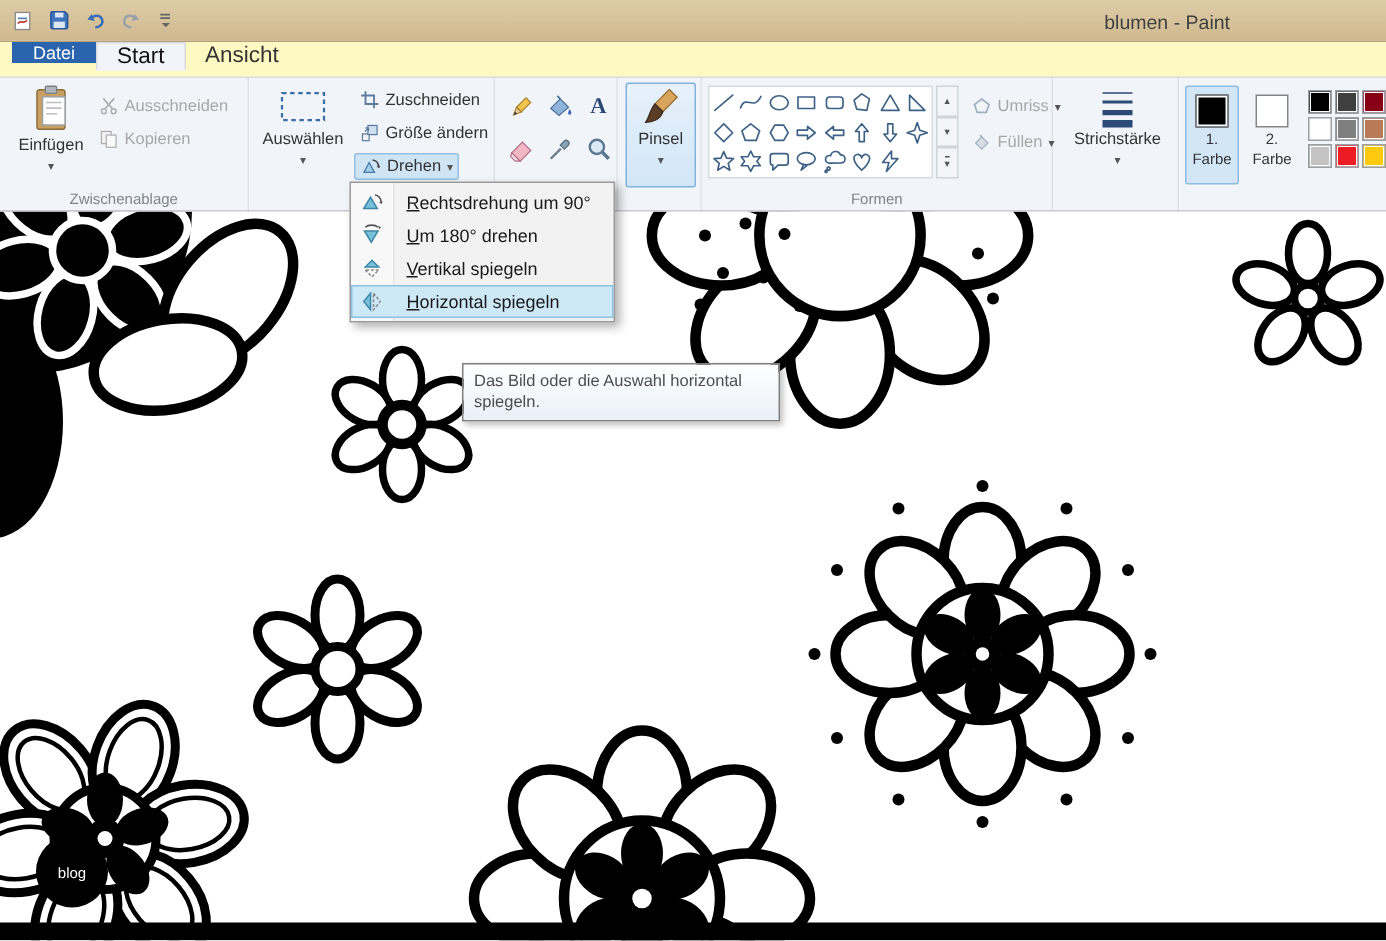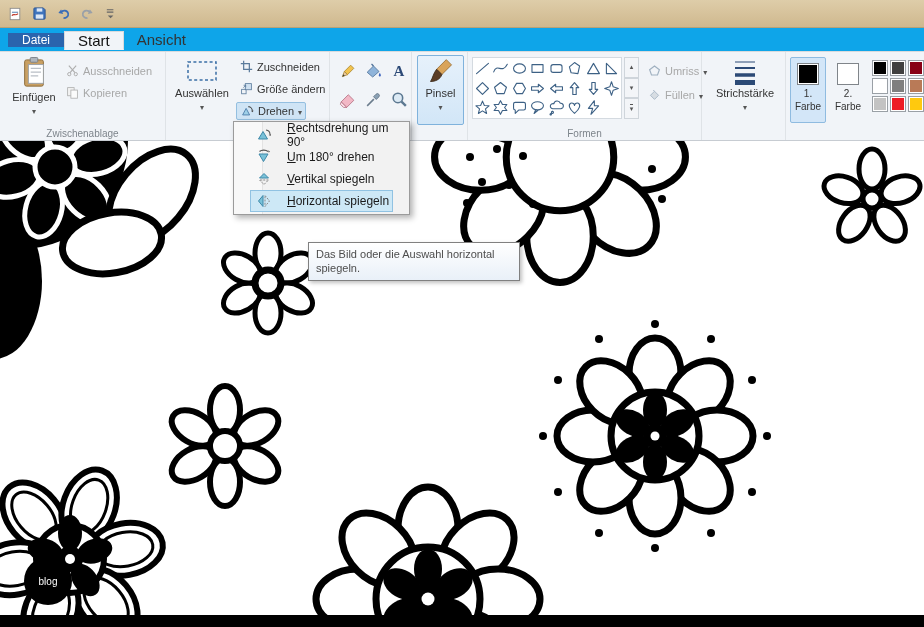--- a/index.html
+++ b/index.html
@@ -9,22 +9,22 @@
   
   .titlebar{height:28px;background:linear-gradient(#decda9,#cfb88e);border-bottom:1px solid #b7a176;
             box-sizing:border-box;display:flex;align-items:center;padding:0 6px;position:relative;}
   .qat{display:flex;align-items:center;gap:6px;}
   .qbtn{width:18px;height:18px;display:flex;align-items:center;justify-content:center;}
   .qbtn svg{display:block;}
   .win-title{position:absolute;right:104px;top:0;height:28px;display:flex;align-items:center;
              font-size:13px;color:#3f3f3f;}
 
   
-  .tabrow{height:24px;background:#0ea5e9;border-bottom:1px solid #d9dbdd;box-sizing:border-box;
-          display:flex;align-items:center;}
+  .tabrow{height:24px;background:#fef9c3;border-bottom:1px solid #d9dbdd;box-sizing:border-box;
+          display:flex;align-items:flex-start;}
   .file-tab{margin-left:8px;background:#2a64ad;color:#fff;font-size:12px;padding:0 14px;
             display:flex;align-items:center;}
   .tab{font-size:15px;color:#333;padding:0 13px;display:flex;align-items:center;box-sizing:border-box;}
   .tab.active{background:#f1f4f8;border:1px solid #d9dbdd;border-bottom:1px solid #f1f4f8;margin-bottom:-1px;color:#111;}
 
   
   .ribbon{position:absolute;top:52px;left:0;width:924px;height:89px;background:#f1f4f8;
           border-bottom:1px solid #c7ccd2;box-sizing:border-box;z-index:5;}
   .rgroup{position:absolute;top:0;height:88px;border-right:1px solid #dfe3e7;box-sizing:border-box;}
   .glabel{position:absolute;bottom:1px;left:0;width:100%;text-align:center;font-size:10px;color:#7d848b;}
@@ -59,21 +59,21 @@
          font-size:10px;color:#333;text-align:center;border:1px solid transparent;border-radius:2px;
          padding-top:5px;box-sizing:border-box;line-height:1.25;}
   .ctile.sel{background:#d3e6f8;border-color:#8fbbe0;}
   .cswatch{width:22px;height:22px;border:1px solid #80858a;box-shadow:inset 0 0 0 1px #fff;margin-bottom:3px;box-sizing:border-box;}
   .palette{position:absolute;left:86px;top:8px;display:grid;grid-template-columns:repeat(3,17px);
            grid-auto-rows:17px;gap:1px;width:54px;overflow:hidden;}
   .swatch{width:16px;height:16px;border:1px solid #9aa0a6;box-shadow:inset 0 0 0 1px #fff;box-sizing:border-box;}
 
   
   .menu{position:absolute;left:233px;top:121px;width:177px;background:#f2f2f2;border:1px solid #9b9b9b;
-        box-shadow:3px 3px 6px rgba(0,0,0,.3);z-index:50;padding:2px 16px;box-sizing:border-box;}
+        box-shadow:3px 3px 6px rgba(0,0,0,.3);z-index:50;padding:2px 0;box-sizing:border-box;}
   .menu-gutter{position:absolute;left:0;top:0;bottom:0;width:28px;background:#f8f8f8;border-right:1px solid #e3e3e3;}
   .menu-item{position:relative;height:22px;display:flex;align-items:center;padding-left:36px;
              font-size:12px;color:#1a1a1a;border:1px solid transparent;box-sizing:border-box;}
   .menu-item.sel{background:#cde8f6;border-color:#90c2e2;}
   .menu-item .mi{position:absolute;left:5px;top:2px;width:16px;height:16px;}
   .menu-item .lbl{display:block;}
   .menu-item .lbl::first-letter{text-decoration:underline;}
 
   
   .tooltip{position:absolute;left:308px;top:242px;width:196px;background:linear-gradient(#ffffff,#e9f0f8);
@@ -115,20 +115,21 @@
           <path d="M13.5 7.5 L8.4 8.6 L10.6 3.6 Z" fill="#9aa0a8"></path>
         </svg>
     </span>
     <span class="qbtn">
       <svg width="15" height="15" viewBox="0 0 16 16">
           <path d="M3 4 h7 M3 6.5 h7" stroke="#666" stroke-width="1.2"></path>
           <path d="M4 10 l3 3 3 -3 Z" fill="#666"></path>
         </svg>
     </span>
   </div>
+  <div class="win-title">blumen - Paint</div>
 </div>
 
 <div class="tabrow">
   <div class="file-tab">Datei</div>
   <div class="tab active">Start</div>
   <div class="tab">Ansicht</div>
 </div>
 
 <div class="ribbon">
 

